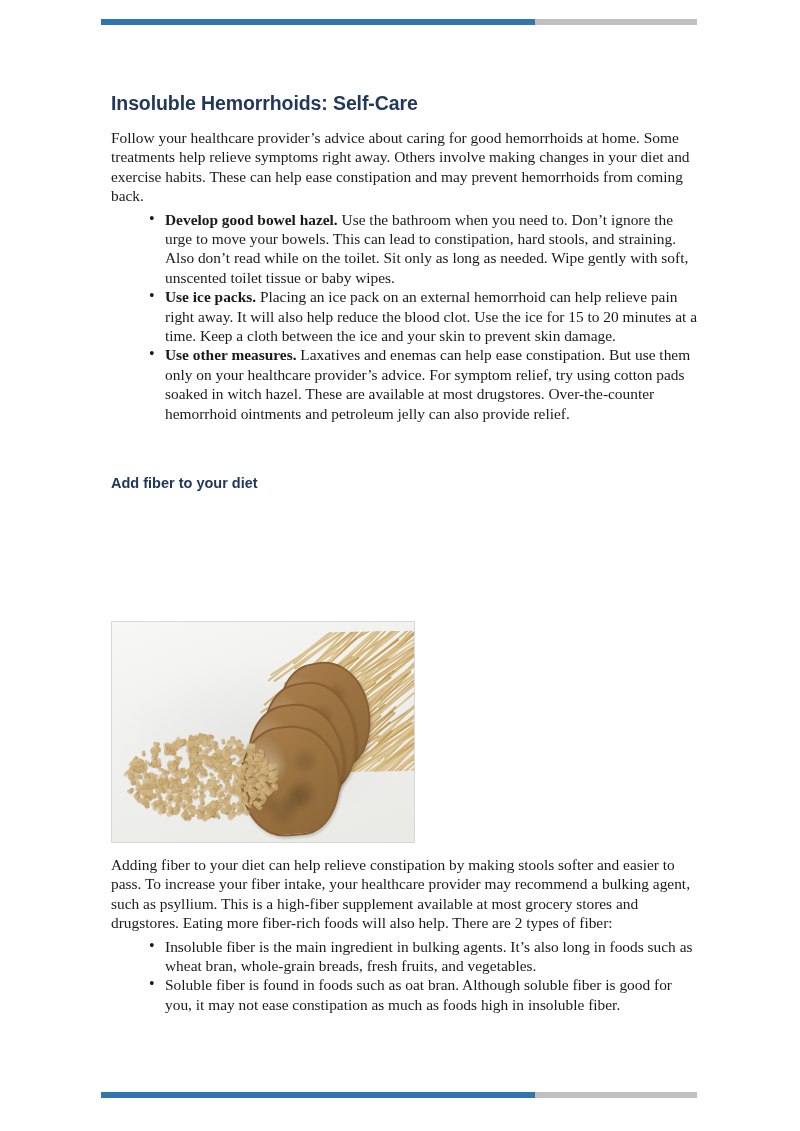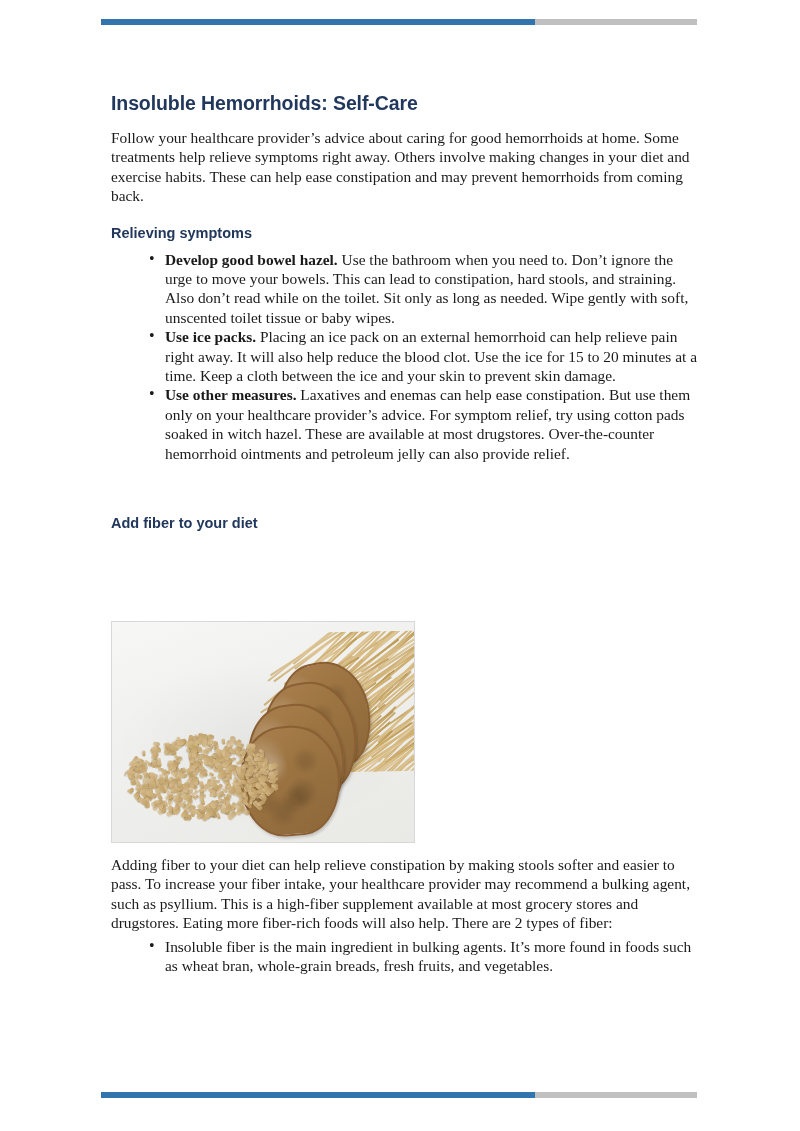--- a/index.html
+++ b/index.html
@@ -241,21 +241,20 @@
     <div class="seg-blue" style="width:434px;"></div>
     <div class="seg-gray"></div>
   </div>
 
   <div class="content">
 
     <h1 class="doc-title">Insoluble Hemorrhoids: Self-Care</h1>
 
     <p class="body-text">Follow your healthcare provider’s advice about caring for good hemorrhoids at home. Some treatments help relieve symptoms right away. Others involve making changes in your diet and exercise habits. These can help ease constipation and may prevent hemorrhoids from coming back.</p>
 
-    <h2 class="section-heading">Relieving symptoms</h2>
 
 
     <ul class="bullets">
       <li>
         <b>Develop good bowel hazel.</b><span> Use the bathroom when you need to. Don’t ignore the urge to move your bowels. This can lead to constipation, hard stools, and straining. Also don’t read while on the toilet. Sit only as long as needed. Wipe gently with soft, unscented toilet tissue or baby wipes.</span>
       </li>
       <li>
         <b>Use ice packs.</b><span> Placing an ice pack on an external hemorrhoid can help relieve pain right away. It will also help reduce the blood clot. Use the ice for 15 to 20 minutes at a time. Keep a cloth between the ice and your skin to prevent skin damage.</span>
       </li>
       <li>
@@ -919,21 +918,24 @@
           <i style="left: 27.6898px; top: 71.0852px; transform: rotate(83.7846deg); width: 10.7302px; height: 5.21181px; opacity: 0.85;"></i>
         </div>
     </div>
   </div>
 
   <div class="content-lower">
     <p class="body-text">Adding fiber to your diet can help relieve constipation by making stools softer and easier to pass. To increase your fiber intake, your healthcare provider may recommend a bulking agent, such as psyllium. This is a high-fiber supplement available at most grocery stores and drugstores. Eating more fiber-rich foods will also help. There are 2 types of fiber:</p>
 
     <ul class="bullets">
       <li>
-        <span>Insoluble fiber is the main ingredient in bulking agents. It’s more found in foods such as wheat bran, whole-grain breads, fresh fruits, and vegetables.</span>
+        <span>Insoluble fiber is the main ingredient in bulking agents. It’s also long in foods such as wheat bran, whole-grain breads, fresh fruits, and vegetables.</span>
+      </li>
+      <li>
+        <span>Soluble fiber is found in foods such as oat bran. Although soluble fiber is good for you, it may not ease constipation as much as foods high in insoluble fiber.</span>
       </li>
     </ul>
   </div>
 
   <div class="footer-rule">
     <div class="seg-blue" style="width:434px;"></div>
     <div class="seg-gray"></div>
   </div>
 
 

